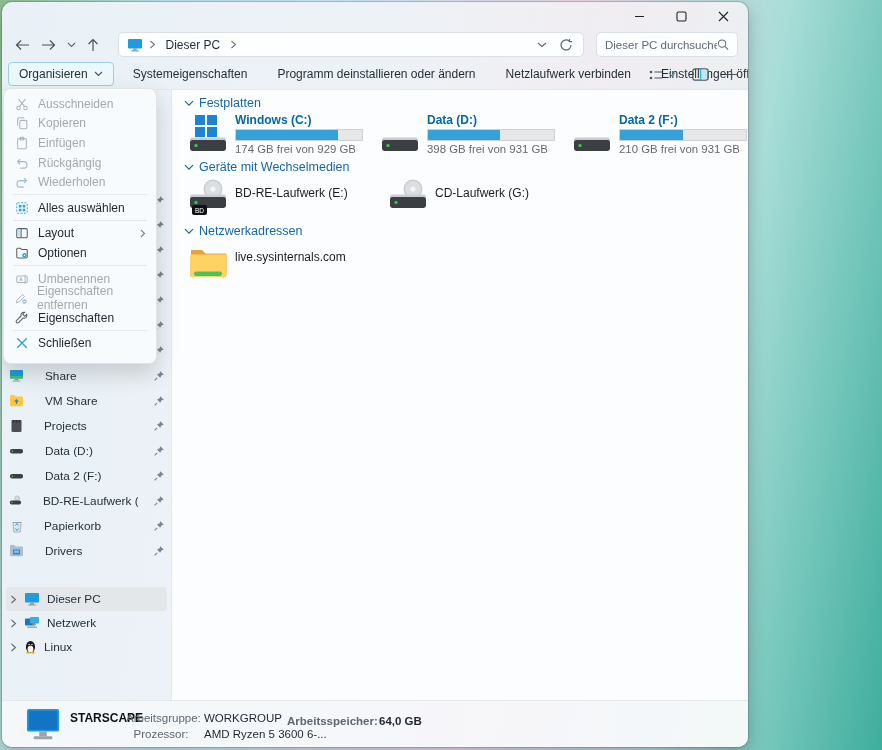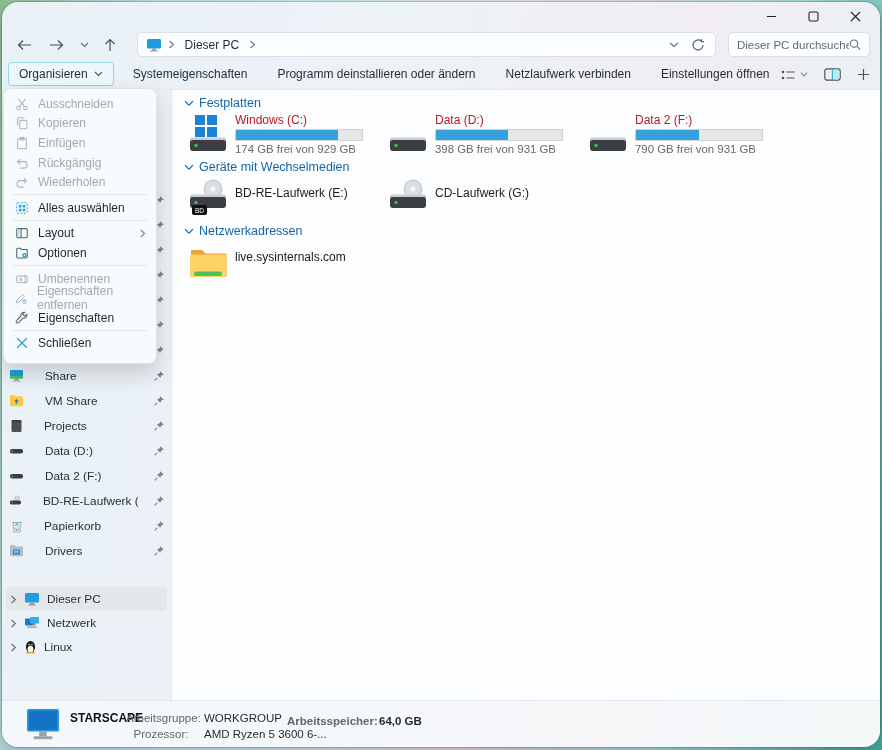--- a/index.html
+++ b/index.html
@@ -3,22 +3,22 @@
 <meta charset="utf-8">
 <style>
   * { box-sizing: border-box; margin: 0; padding: 0; }
   html,body { width:882px; height:750px; overflow:hidden; }
   body {
     font-family:"Liberation Sans", sans-serif;
     background: linear-gradient(100deg,#8fbe93 0%,#bfe3ef 16%,#cdeaf2 34%,#ead9ea 58%,#a8ddd8 78%,#3fae9d 100%);
     position:relative; font-size:12px; color:#1f2b33;
   }
   .window{
-    position:absolute; left:2px; top:2px; width:878px; height:745px;
-    border-radius:16px; overflow:hidden;
+    position:absolute; left:2px; top:2px; width:746px; height:745px;
+    border-radius:10px; overflow:hidden;
     background:linear-gradient(100deg,#e9f1f7 0%,#edf2f6 45%,#f1edf2 70%,#e8f2f2 100%);
     box-shadow:0 0 0 1px rgba(60,70,80,.25), 0 6px 18px rgba(0,0,0,.25);
   }
   svg{display:block}
   
   .titlebar{height:28px; position:relative;}
   .win-controls{position:absolute; right:4px; top:2px; display:flex;}
   .win-btn{width:42px; height:24px; display:flex; align-items:center; justify-content:center; cursor:default;}
   
   .navbar{height:29px; display:flex; align-items:center; padding:0 10px;}
@@ -52,21 +52,21 @@
   .tree{position:absolute; top:497px; left:0; right:0;}
   .trow{height:24px; display:flex; align-items:center; margin:0 4px; padding:0 4px; gap:7px; border-radius:4px;}
   .trow.sel{background:#e4e7e9;}
   .trow .lbl{font-size:11.8px; color:#23303a;}
   
   .sec-h{position:absolute; left:12px; display:flex; align-items:center; gap:5px; height:18px;}
   .sec-h .t{color:#1766a8; font-size:12.5px;}
   .tiles{position:absolute; left:0; right:0; display:flex;}
   .tile{width:200px; display:flex; gap:5px; padding-left:14px;}
   .tile .txt{padding-top:1px;}
-  .tile .name{font-size:12px; color:#b91c1c; white-space:nowrap;}
+  .tile .name{font-size:12px; color:#0369a1; white-space:nowrap;font-weight:bold;}
   .bar{width:128px; height:12px; background:#e7e7e7; border:1px solid #cdd2d6; margin:2px 0 2px;}
   .bar .fill{height:100%; background:#35a0da;}
   .cap{font-size:11.4px; color:#686868; white-space:nowrap;}
   .mname{font-size:12px; color:#1c1c1c; padding-top:10px; white-space:nowrap;}
   
   .details{position:absolute; left:0; right:0; bottom:0; height:47px; border-top:1px solid #e2e8ec;
     background:rgba(252,254,255,.55); display:flex; padding:7px 0 0 22px;}
   .dname{font-weight:bold; font-size:12px; width:56px; margin-left:8px; padding-top:3px; color:#111;}
   .dcol{display:flex; flex-direction:column; gap:2px; padding-top:3px;}
   .drow{display:flex; font-size:11.5px; line-height:14px;}
@@ -462,21 +462,21 @@
           <svg width="44" height="42" viewBox="0 0 44 42">
             <rect x="4" y="25.5" width="36" height="5" rx="2" fill="#caced2"></rect>
             <rect x="4" y="28" width="36" height="11" rx="2.4" fill="#3b3e42"></rect>
             <circle cx="10" cy="33.5" r="1.7" fill="#35c04a"></circle>
           </svg>
           <div class="txt">
             <div class="name">Data 2 (F:)</div>
             <div class="bar">
                 <div class="fill" style="width: 50%;"></div>
               </div>
-            <div class="cap">790 GB frei von 931 GB</div>
+            <div class="cap">210 GB frei von 931 GB</div>
           </div>
         </div>
       </div>
 
       <div class="sec-h" style="top:68px">
         <svg width="10" height="7" viewBox="0 0 10 7">
             <path d="M1 1.2L5 5.2 9 1.2" fill="none" stroke="#1766a8" stroke-width="1.2"></path>
           </svg>
         <span class="t">Geräte mit Wechselmedien</span>
       </div>

